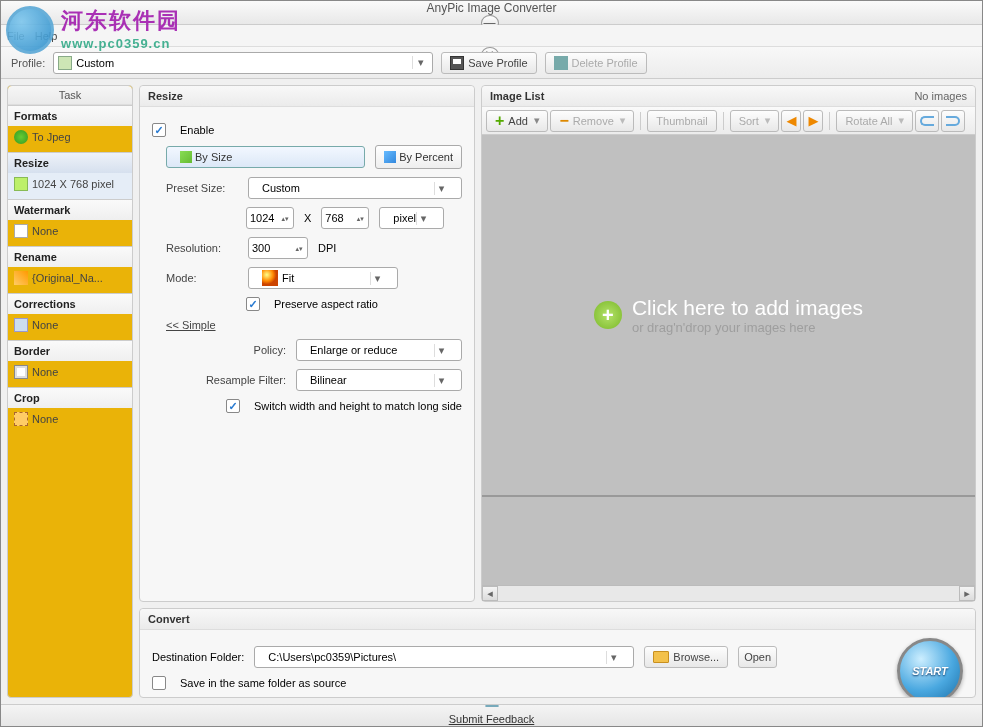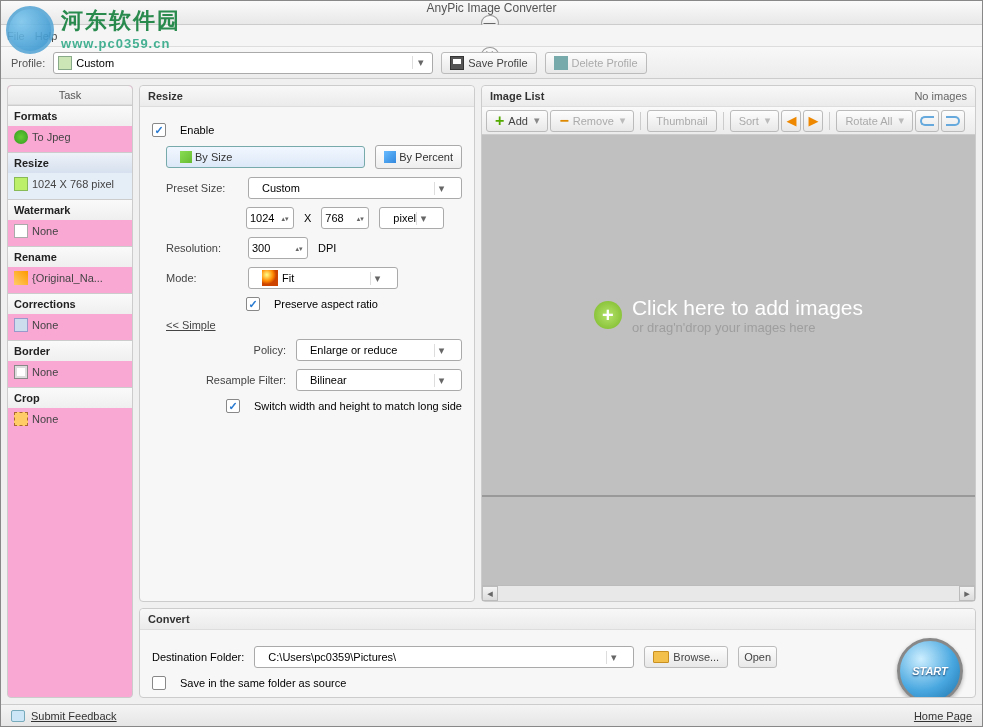--- a/index.html
+++ b/index.html
@@ -12,36 +12,36 @@
 .winbtn { width: 18px; height: 18px; border-radius: 50%; border: 1px solid #999; background: linear-gradient(#fff,#ddd); margin-right: 4px; display: flex; align-items: center; justify-content: center; font-size: 12px; color: #555; cursor: pointer; }
 
 
 .menubar { height: 22px; display:flex; align-items:center; padding:0 6px; gap:10px; background:#f5f5f5; border-bottom:1px solid #ddd; position:relative; }
 .menubar span { color:#444; cursor:pointer; }
 
 
 .wm-logo { position:absolute; top:6px; left:6px; width:200px; height:60px; z-index:50; pointer-events:none; opacity:0.9; }
 .wm-globe { width:48px;height:48px;border-radius:50%;background:radial-gradient(circle at 30% 30%,#7ec7ee,#2a8cc9);border:3px solid #5aa8d6;display:inline-block;vertical-align:top; }
 .wm-text { display:inline-block; vertical-align:top; margin-left:4px; }
-.wm-text .cn { font-size:22px; font-weight:bold; color:#15803d; font-family:"Microsoft YaHei",sans-serif; letter-spacing:2px; }
+.wm-text .cn { font-size:22px; font-weight:bold; color:#a21caf; font-family:"Microsoft YaHei",sans-serif; letter-spacing:2px; }
 .wm-text .url { font-size:13px; color:#3a8; font-weight:bold; letter-spacing:1px; }
 
 
 .profile-row { height: 32px; display:flex; align-items:center; padding:0 10px; gap:8px; background:linear-gradient(#f8f8f8,#ececec); border-bottom:1px solid #ccc; }
 .profile-row label { color:#555; }
 .combo { flex:1; height:22px; border:1px solid #aaa; border-radius:3px; background:#fff; display:flex; align-items:center; padding:0 4px; }
 .combo .docicon { width:14px;height:14px;background:#cde6b5;border:1px solid #8a8;margin-right:4px; }
 .combo .caret { width:16px;text-align:center;color:#666;border-left:1px solid #ddd; }
 .tbtn { height:22px; padding:0 8px; border:1px solid #bbb; border-radius:3px; background:linear-gradient(#fdfdfd,#e8e8e8); display:flex; align-items:center; gap:4px; cursor:pointer; color:#444; }
 .tbtn.disabled { color:#aaa; cursor:default; }
 .tbtn.iconbtn { padding:0 4px; }
 
 
 .main { display:flex; height:calc(100% - 24px - 22px - 32px - 22px); }
-.taskpanel { width:126px; margin:6px 0 6px 6px; border:1px solid #ccc; border-radius:4px; background:#f9a8d4; display:flex; flex-direction:column; }
+.taskpanel { width:126px; margin:6px 0 6px 6px; border:1px solid #ccc; border-radius:4px; background:#eab308; display:flex; flex-direction:column; }
 .taskpanel .head { text-align:center; padding:3px; color:#555; background:linear-gradient(#f6f6f6,#eaeaea); border-bottom:1px solid #ddd; border-radius:4px 4px 0 0;}
 .tsect { border-top:1px solid #ccc; }
 .tsect:first-of-type{border-top:none;}
 .tsect .thdr { font-weight:bold; padding:4px 6px; color:#222; background:linear-gradient(#fafafa,#efefef); }
 .tsect.active .thdr { background:linear-gradient(#eef2f8,#d6e0ee); }
 .tsect .tbody { padding:4px 6px 8px; display:flex; align-items:center; gap:4px; color:#444; }
 .tsect.active { background:#e5edf7; }
 .micon { width:14px;height:14px;display:inline-block; }
 .mi-refresh{background:radial-gradient(#6c3,#392);border-radius:50%;}
 .mi-resize{background:#bdf06a;border:1px solid #8b5;}
@@ -88,21 +88,21 @@
 .dz-text .l2{color:#9e9e9e;font-size:13px;}
 .hstrip{height:106px;border-top:2px solid #999;background:#c0c0c0;position:relative;}
 .hscroll{position:absolute;bottom:0;left:0;right:0;height:16px;background:#e8e8e8;border-top:1px solid #bbb;display:flex;}
 .hscroll .arr{width:16px;display:flex;align-items:center;justify-content:center;color:#666;background:linear-gradient(#f4f4f4,#dcdcdc);border:1px solid #bbb;}
 .hscroll .track{flex:1;}
 
 
 .startbtn{width:66px;height:66px;border-radius:50%;background:radial-gradient(circle at 35% 30%,#cceeff,#4aa8e0 55%,#1a6fa8);border:3px solid #888;box-shadow:0 2px 4px rgba(0,0,0,.3);display:flex;align-items:center;justify-content:center;color:#fff;font-weight:bold;font-style:italic;font-size:14px;cursor:pointer;text-shadow:0 1px 2px #036;}
 
 
-.statusbar{height:22px;background:linear-gradient(#f4f4f4,#e6e6e6);border-top:1px solid #ccc;display:flex;align-items:center;padding:0 10px;gap:6px;}
+.statusbar{height:22px;background:linear-gradient(#f4f4f4,#e6e6e6);border-top:1px solid #ccc;display:flex;align-items:center;padding:0 10px;gap:6px;flex-direction:column;}
 .statusbar a{color:#333;text-decoration:underline;cursor:pointer;}
 .statusbar .spacer{flex:1;}
 
 .icon-save{width:14px;height:14px;background:#555;border:1px solid #333;position:relative;}
 .icon-save::after{content:"";position:absolute;top:2px;left:2px;right:2px;height:5px;background:#fff;}
 .icon-del{width:14px;height:14px;background:#7aa;}
 .icon-plus{color:#5a0;font-size:16px;font-weight:bold;}
 .icon-minus{color:#d80;font-size:16px;font-weight:bold;}
 .icon-left{color:#e80;font-size:13px;}
 .icon-right{color:#e80;font-size:13px;}

